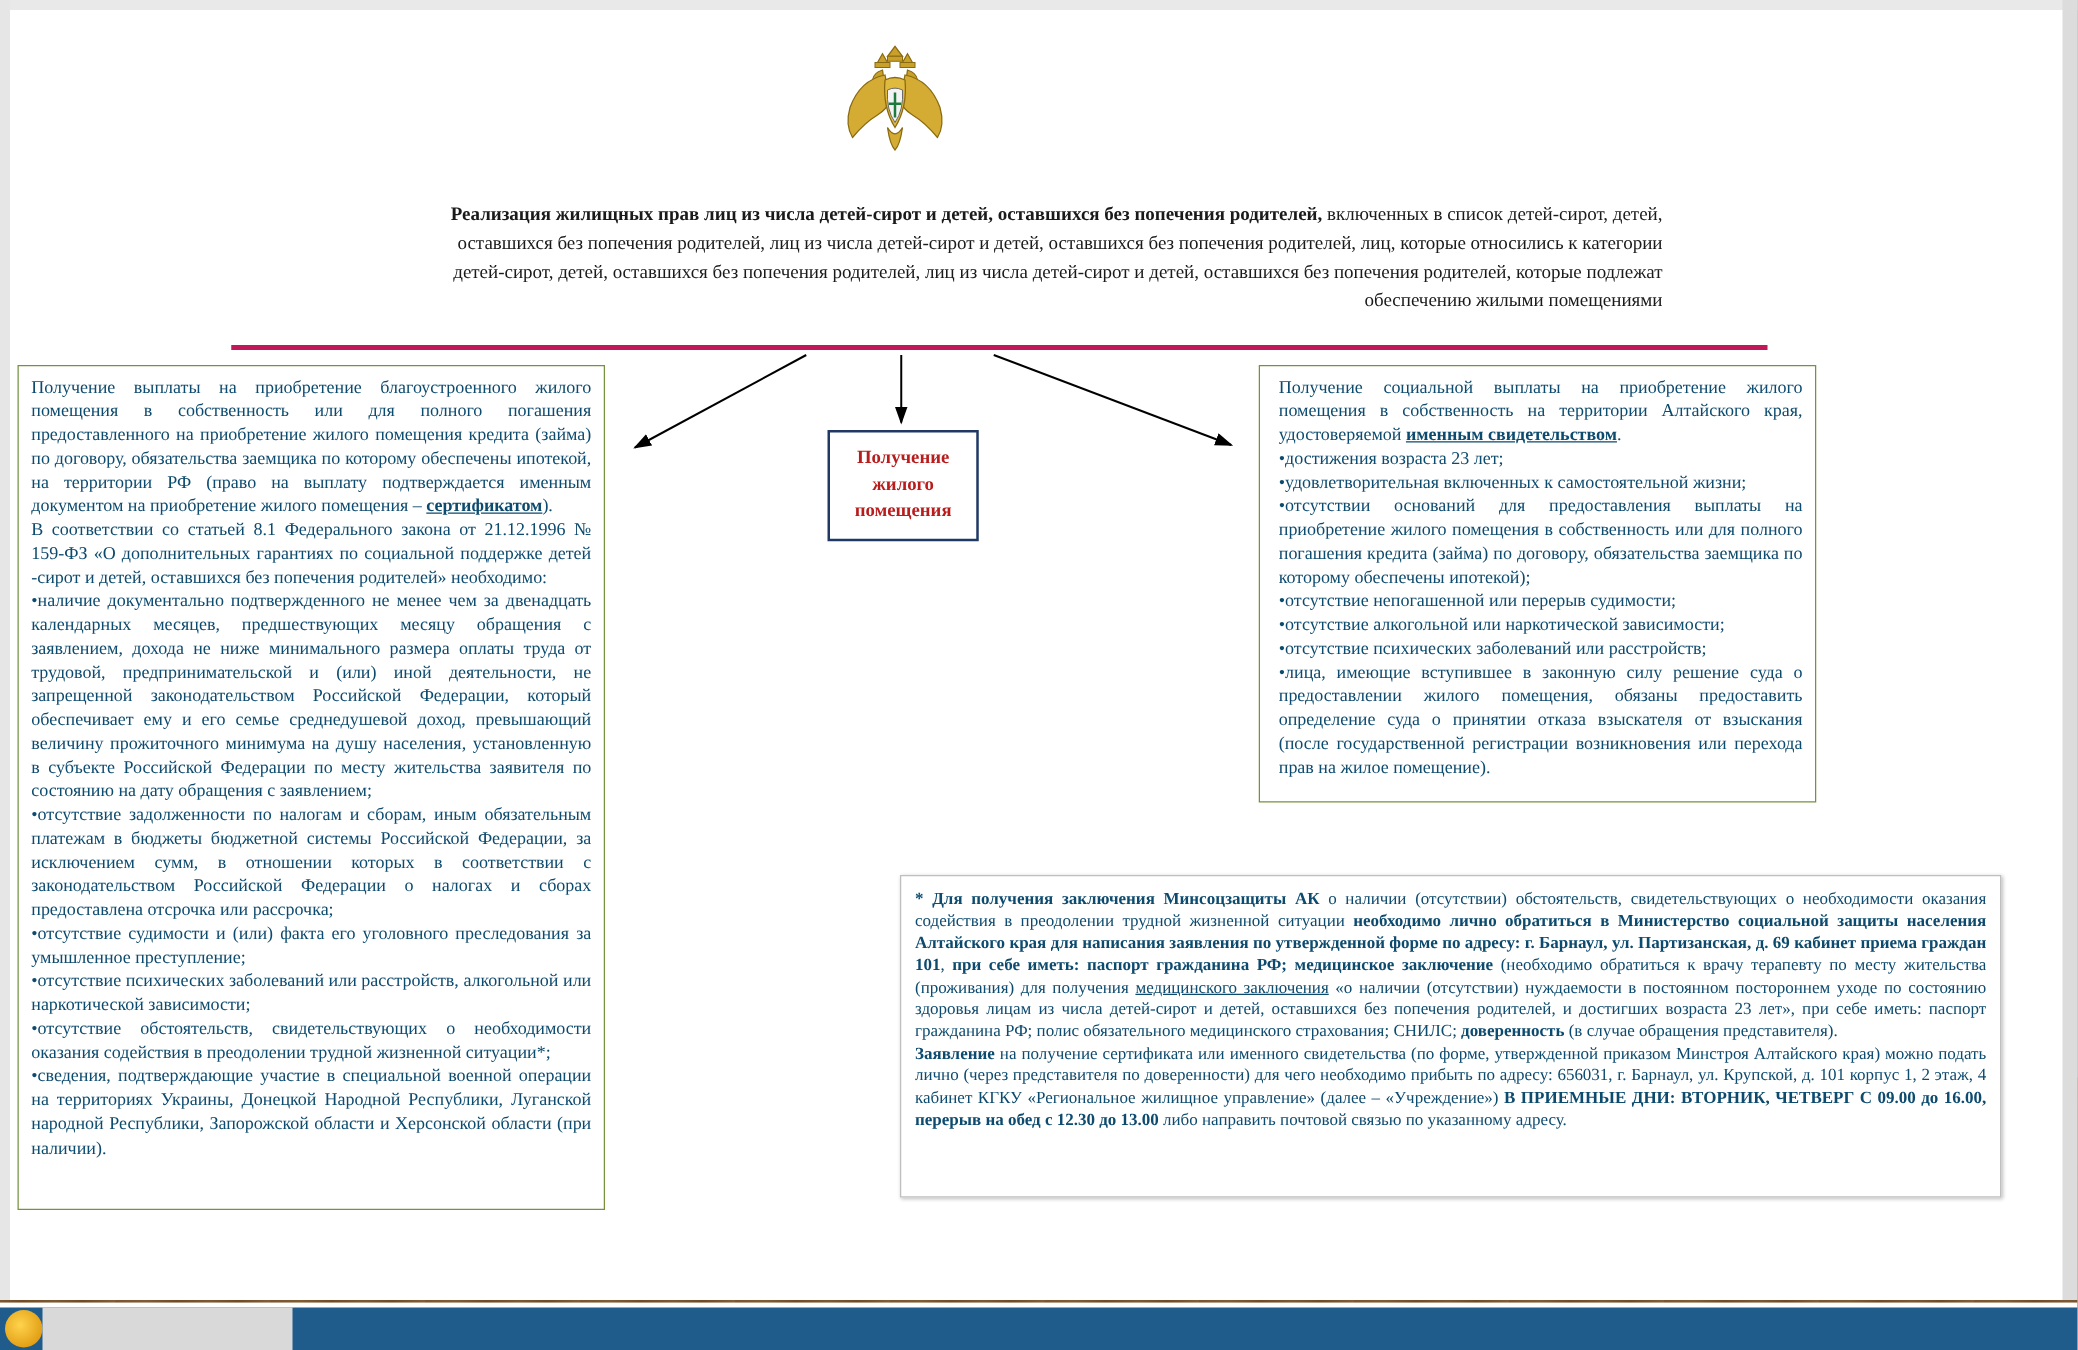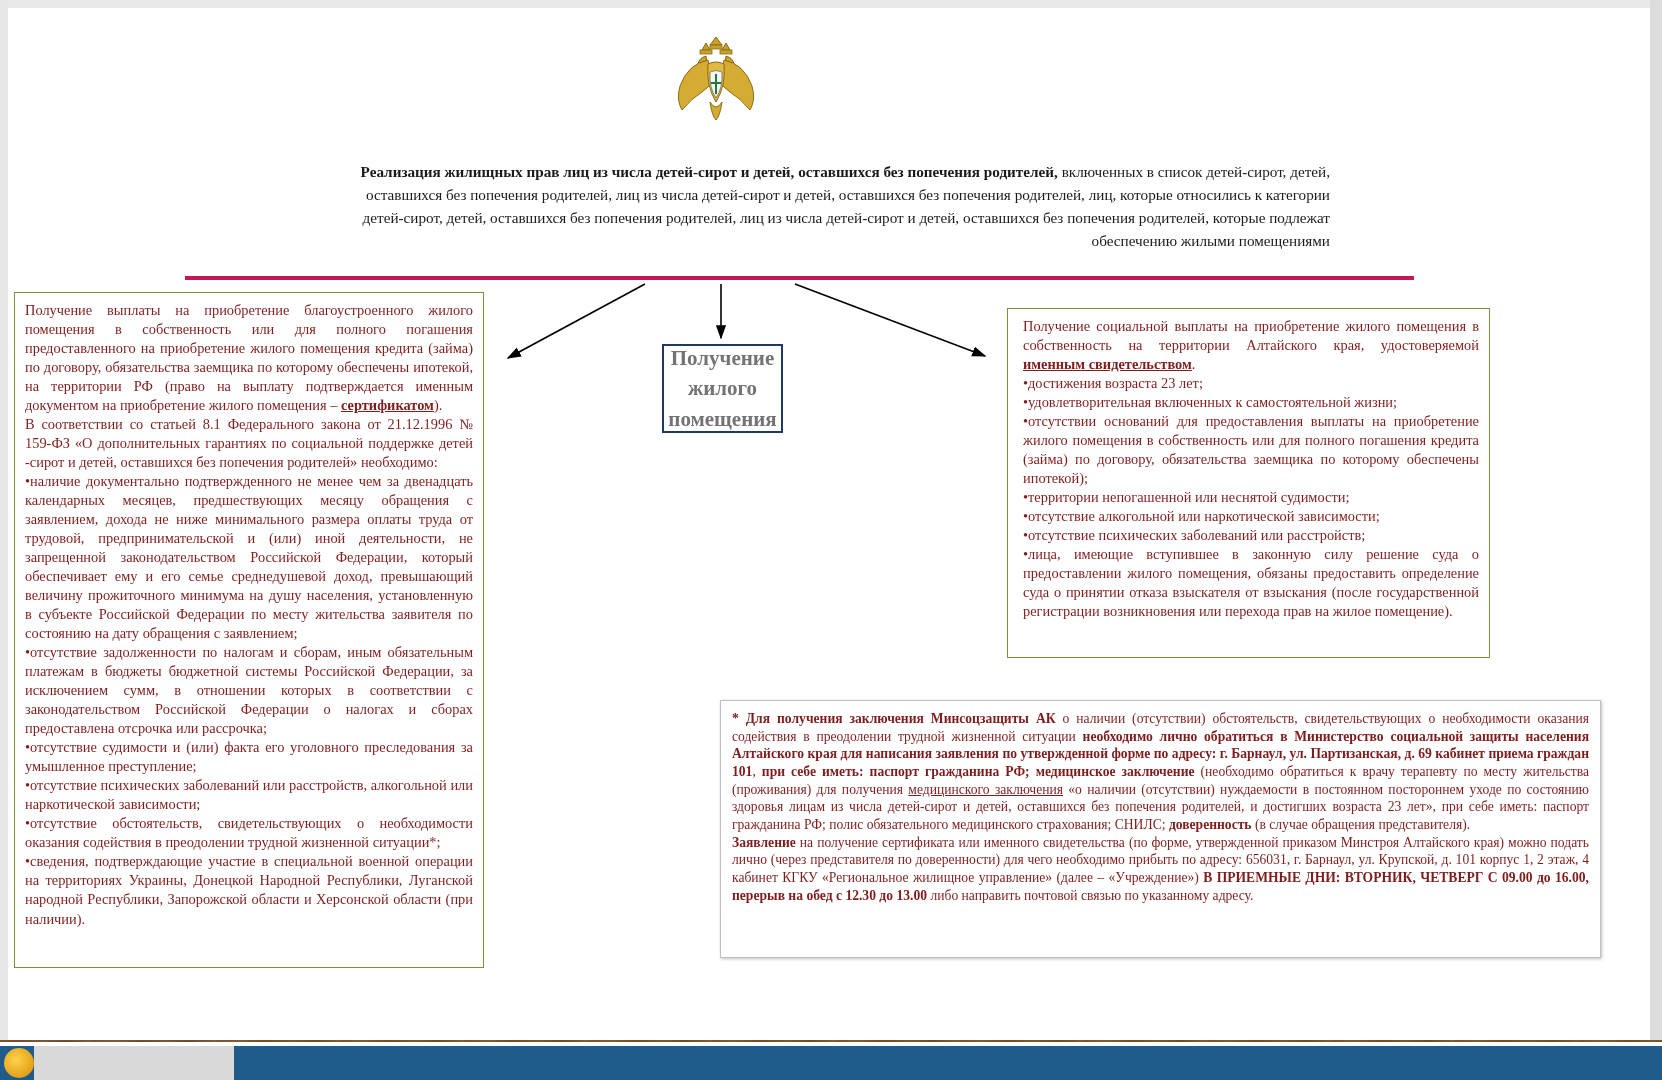--- a/index.html
+++ b/index.html
@@ -114,56 +114,56 @@
     position: absolute;
     left: 662px; top: 344px;
     width: 117px; height: 85px;
     border: 2px solid #1f3864;
     background: #ffffff;
     display: flex;
     align-items: center;
     justify-content: center;
     text-align: center;
     font-weight: bold;
-    font-size: 21px;
+    font-size: 15px;
     line-height: 1.45;
-    color: #737373;
+    color: #b91c1c;
   }
 
   
   .arrows {
     position: absolute;
     left: 0; top: 0;
     width: 1662px; height: 1080px;
     pointer-events: none;
   }
 
   
   .box {
     position: absolute;
     border: 1px solid #76923c;
     background: #ffffff;
     box-sizing: border-box;
     padding: 8px 10px 8px 10px;
     font-size: 14.4px;
     line-height: 1.32;
-    color: #7f1d1d;
+    color: #0c4a6e;
     text-align: justify;
   }
   .box p { margin: 0; }
   .box .u { text-decoration: underline; font-weight: bold; }
   .box .b { font-weight: bold; }
 
   #box-left {
     left: 14px; top: 292px;
     width: 470px; height: 676px;
   }
   #box-right {
-    left: 1007px; top: 308px;
-    width: 483px; height: 350px; padding-left: 15px;
+    left: 1007px; top: 292px;
+    width: 446px; height: 350px; padding-left: 15px;
   }
   #box-note {
     left: 720px; top: 700px;
     width: 881px; height: 258px;
     border: 1px solid #bfbfbf;
     box-shadow: 1px 1px 3px rgba(0,0,0,0.25);
     font-size: 13.6px;
     line-height: 1.30;
     padding: 9px 11px;
   }
@@ -237,21 +237,21 @@
     <p>•отсутствие психических заболеваний или расстройств, алкогольной или наркотической зависимости;</p>
     <p>•отсутствие обстоятельств, свидетельствующих о необходимости оказания содействия в преодолении трудной жизненной ситуации*;</p>
     <p>•сведения, подтверждающие участие в специальной военной операции на территориях Украины, Донецкой Народной Республики, Луганской народной Республики, Запорожской области и Херсонской области (при наличии).</p>
   </div>
 
   <div class="box" id="box-right">
     <p><span>Получение социальной выплаты на приобретение жилого помещения в собственность на территории Алтайского края, удостоверяемой </span><span class="u">именным свидетельством</span><span>.</span></p>
     <p>•достижения возраста 23 лет;</p>
     <p>•удовлетворительная включенных к самостоятельной жизни;</p>
     <p>•отсутствии оснований для предоставления выплаты на приобретение жилого помещения в собственность или для полного погашения кредита (займа) по договору, обязательства заемщика по которому обеспечены ипотекой);</p>
-    <p>•территории непогашенной или неснятой судимости;</p>
+    <p>•отсутствие непогашенной или перерыв судимости;</p>
     <p>•отсутствие алкогольной или наркотической зависимости;</p>
     <p>•отсутствие психических заболеваний или расстройств;</p>
     <p>•лица, имеющие вступившее в законную силу решение суда о предоставлении жилого помещения, обязаны предоставить определение суда о принятии отказа взыскателя от взыскания (после государственной регистрации возникновения или перехода прав на жилое помещение).</p>
   </div>
 
   <div class="box" id="box-note">
     <p><span class="b">* Для получения заключения Минсоцзащиты АК</span><span> о наличии (отсутствии) обстоятельств, свидетельствующих о необходимости оказания содействия в преодолении трудной жизненной ситуации </span><span class="b">необходимо лично обратиться в Министерство социальной защиты населения Алтайского края для написания заявления по утвержденной форме по адресу: г. Барнаул, ул. Партизанская, д. 69 кабинет приема граждан 101</span><span>, </span><span class="b">при себе иметь: паспорт гражданина РФ; медицинское заключение</span><span> (необходимо обратиться к врачу терапевту по месту жительства (проживания) для получения </span><span class="u">медицинского заключения</span><span> «о наличии (отсутствии) нуждаемости в постоянном постороннем уходе по состоянию здоровья лицам из числа детей-сирот и детей, оставшихся без попечения родителей, и достигших возраста 23 лет», при себе иметь: паспорт гражданина РФ; полис обязательного медицинского страхования; СНИЛС; </span><span class="b">доверенность</span><span> (в случае обращения представителя).</span></p>
     <p><span class="b">Заявление</span><span> на получение сертификата или именного свидетельства (по форме, утвержденной приказом Минстроя Алтайского края) можно подать лично (через представителя по доверенности) для чего необходимо прибыть по адресу: 656031, г. Барнаул, ул. Крупской, д. 101 корпус 1, 2 этаж, 4 кабинет КГКУ «Региональное жилищное управление» (далее – «Учреждение») </span><span class="b">В ПРИЕМНЫЕ ДНИ: ВТОРНИК, ЧЕТВЕРГ С 09.00 до 16.00, перерыв на обед с 12.30 до 13.00</span><span> либо направить почтовой связью по указанному адресу.</span></p>
   </div>
 

